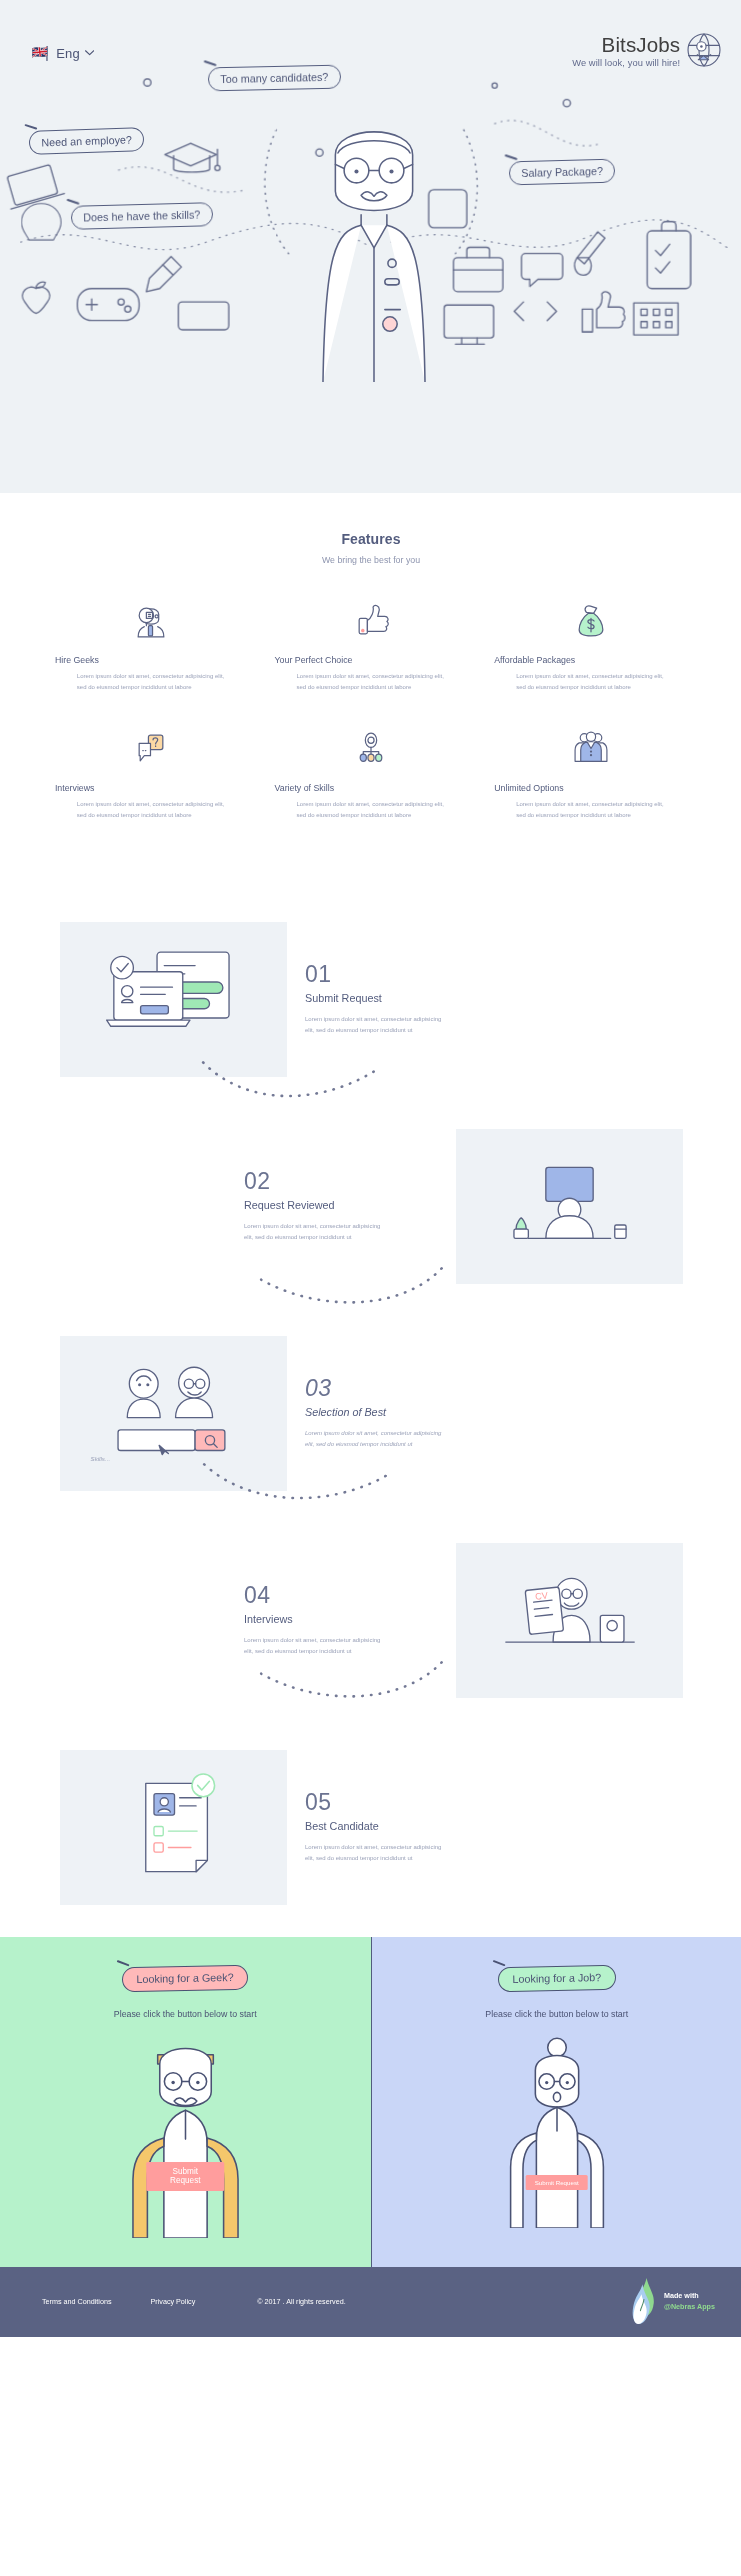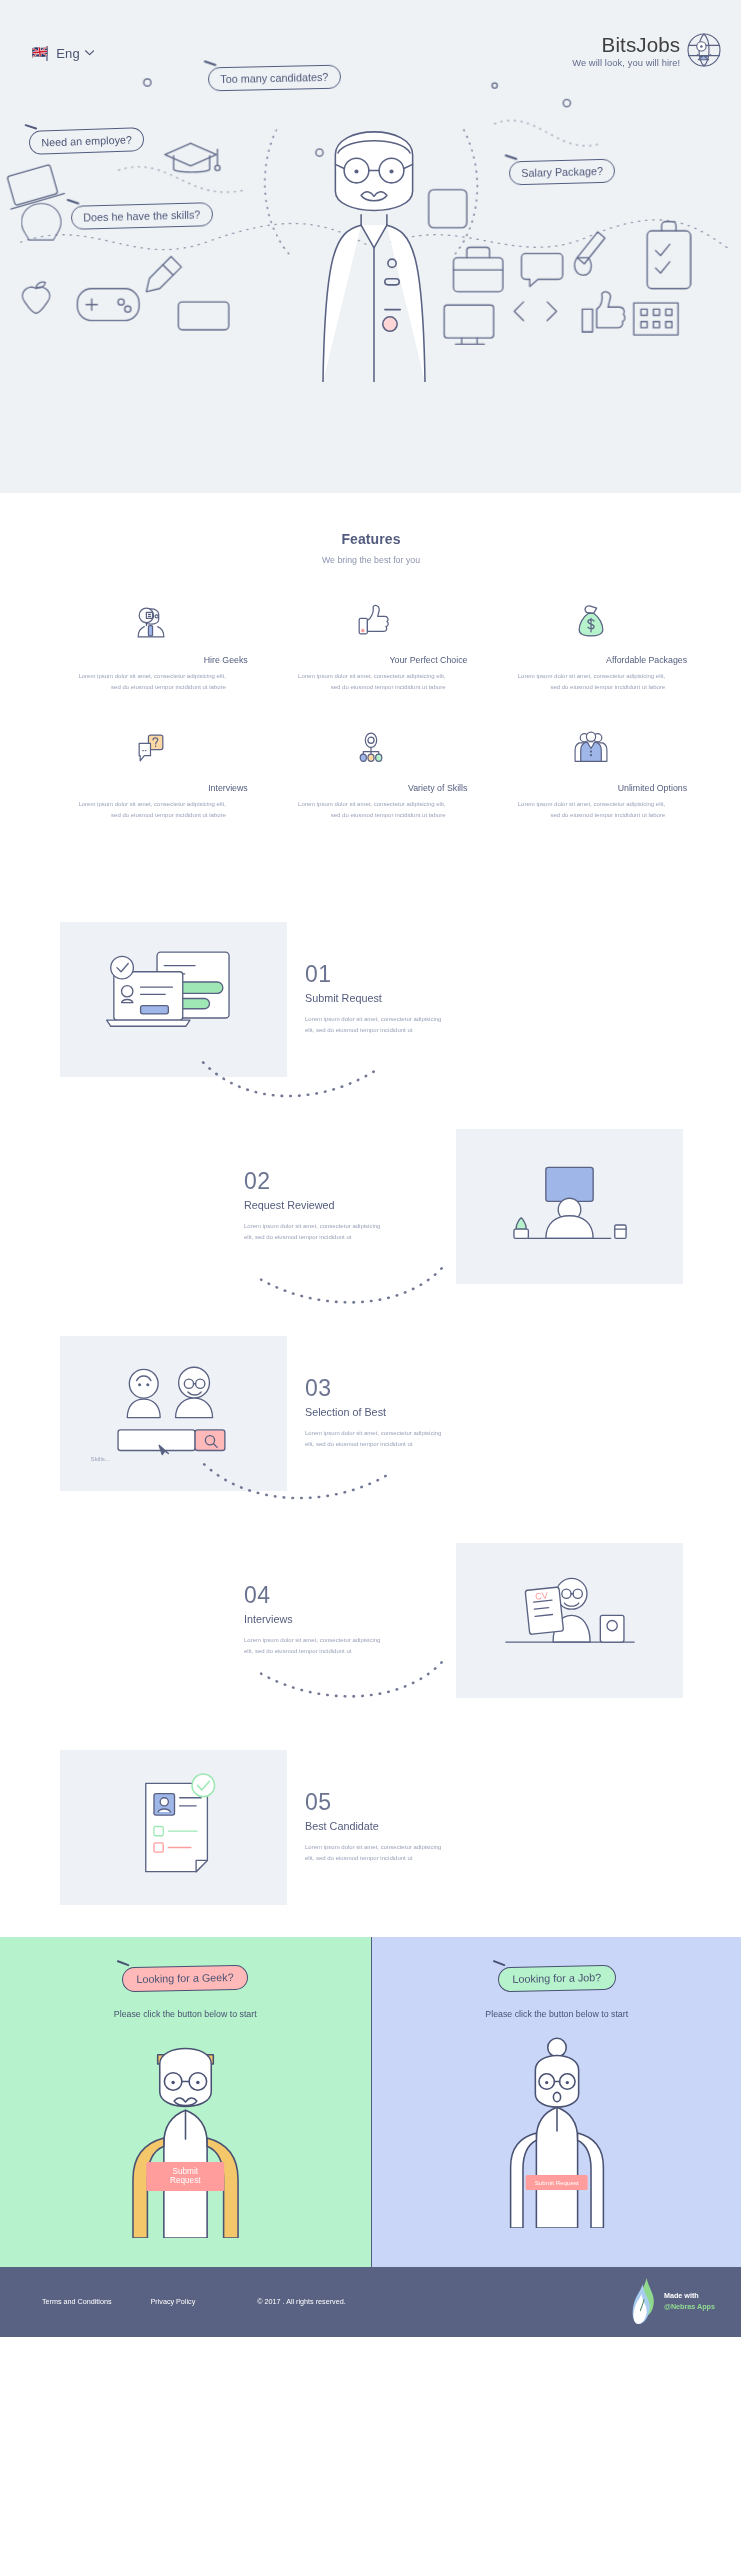--- a/index.html
+++ b/index.html
@@ -70,21 +70,21 @@
   
   .features { padding: 38px 0 18.5px; background: #fff; }
   .sec-title { text-align: center; font-size: 14px; color: #535c7e; letter-spacing: 0.1px; }
   .sec-sub { text-align: center; font-size: 8.8px; color: #8d94ae; margin-top: 8.2px; }
 
   .feat-grid {
     width: 659px; margin: 33px auto 0;
     display: grid; grid-template-columns: repeat(3, 1fr);
     row-gap: 34px;
   }
-  .feat { text-align: right; padding: 0 13.4px; }
+  .feat { text-align: left; padding: 0 13.4px; }
   .feat-ico { height: 44px; display: flex; align-items: center; justify-content: center; }
   .feat-ico svg { display: block; }
   .feat-name { font-size: 8.8px; color: #535c7e; margin-top: 12.4px; }
   .feat-desc {
     font-size: 6px; line-height: 1.75; color: #9ba2b9;
     margin: 6.7px auto 0; max-width: 149px;
   }
 
   
   .how { padding: 47px 0 20.6px; background:#fff; }
@@ -449,21 +449,21 @@
           <div class="step-num">02</div>
           <div class="step-head">Request Reviewed</div>
           <div class="step-desc">Lorem ipsum dolor sit amet, consectetur adipisicing elit, sed do eiusmod tempor incididunt ut</div>
         </div>
       </div>
 
       <svg class="dots" style="left:196px; top:340px;" width="196" height="57" viewBox="0 0 380 110">
         <path d="M360 12 C 280 96, 120 96, 10 34" fill="none" stroke="#5a6283" stroke-width="5" stroke-linecap="round" stroke-dasharray="1 16" opacity=".85"></path>
       </svg>
 
-      <div class="step" style="margin-top:52px;">
+      <div class="step" style="margin-top:52px;font-style:italic;">
         <div class="step-art">
           <svg width="160" height="113" viewBox="0 0 310 220">
             <g fill="none" stroke="#5a6283" stroke-width="2.6" stroke-linecap="round" stroke-linejoin="round">
               <circle cx="98" cy="52" r="28" fill="#fff"></circle>
               <path d="M84 46 c 6 -12 22 -12 28 0"></path>
               <circle cx="90" cy="54" r="3" fill="#5a6283" stroke="none"></circle>
               <circle cx="106" cy="54" r="3" fill="#5a6283" stroke="none"></circle>
               <path d="M66 118 c 0 -24 14 -36 32 -36 s 32 12 32 36z" fill="#fff"></path>
               <circle cx="196" cy="50" r="30" fill="#fff"></circle>
               <circle cx="186" cy="52" r="9" fill="#fff"></circle>

